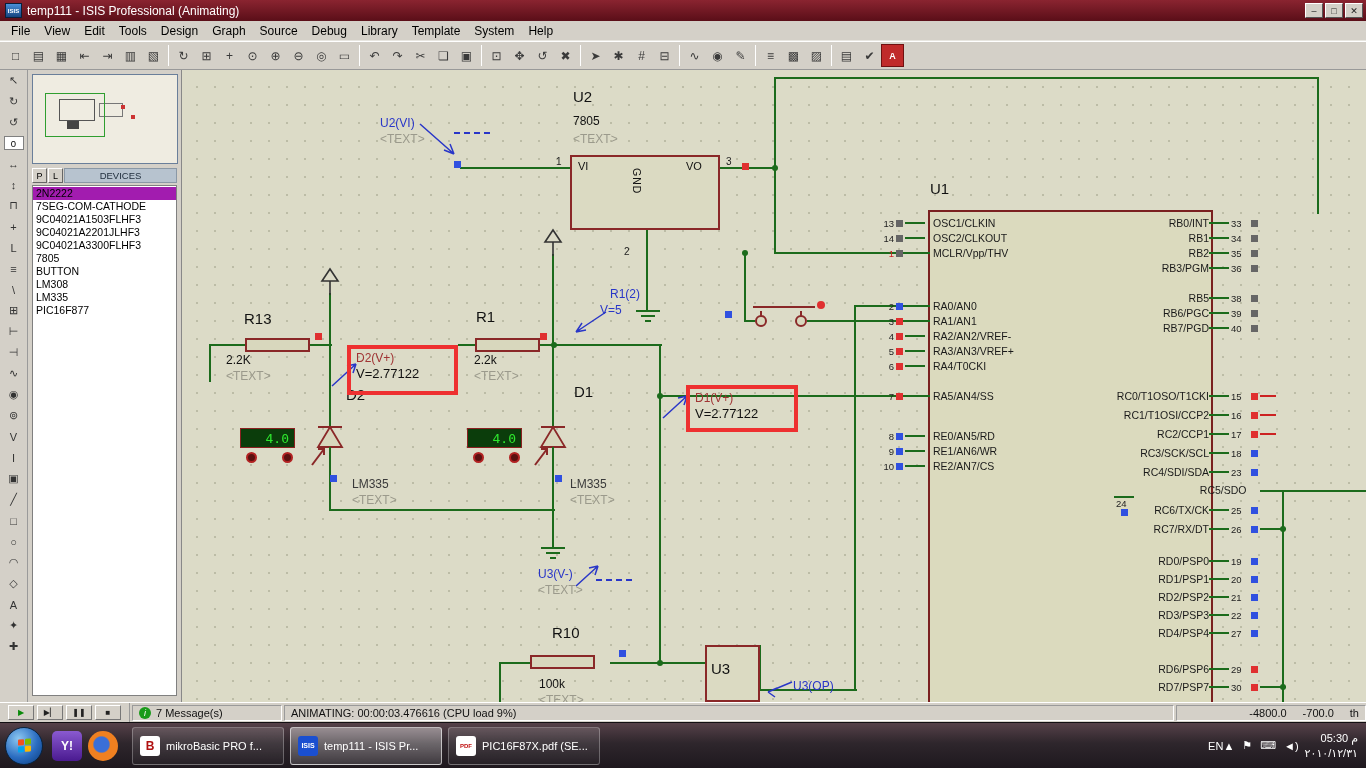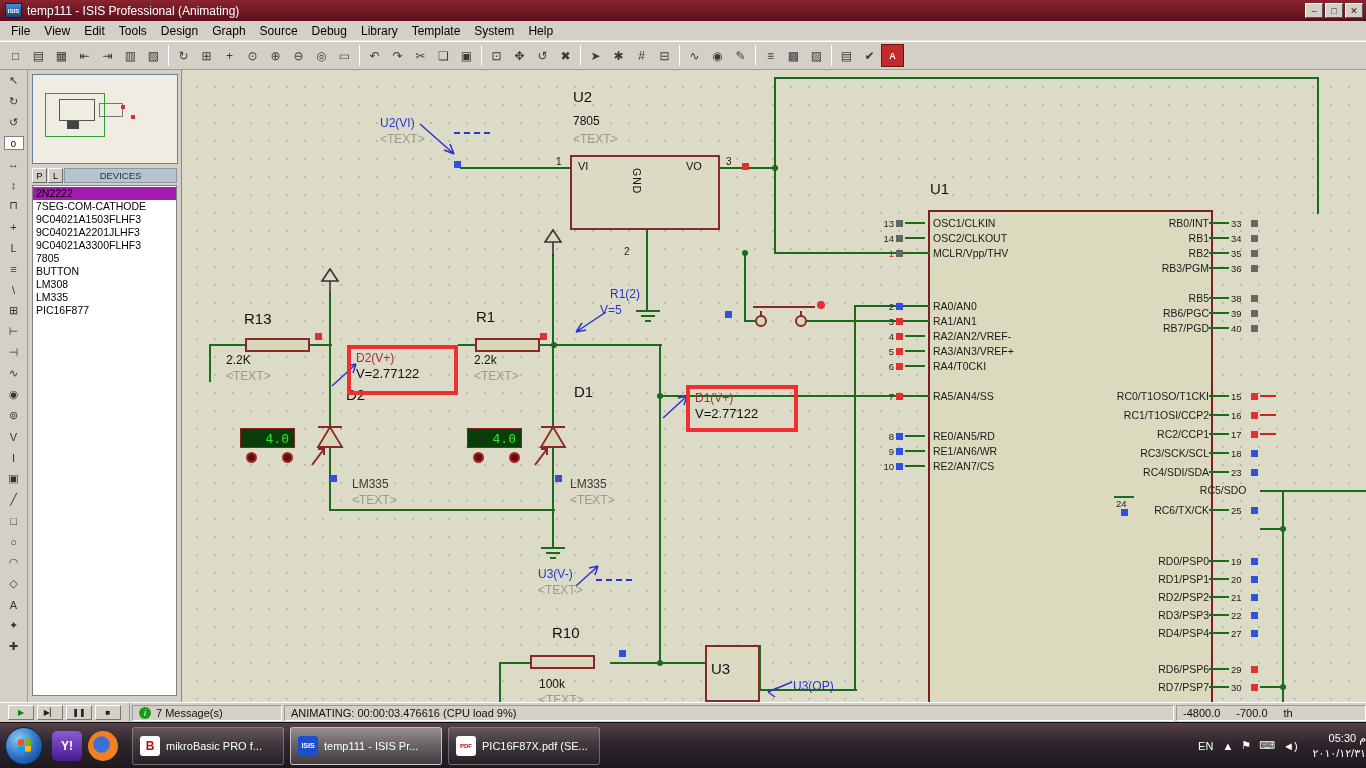--- a/index.html
+++ b/index.html
@@ -93,41 +93,41 @@
   .rrow .plabel{width:245px;text-align:right}
 
   
   .statusbar{position:absolute;left:0;right:0;bottom:46px;height:20px;background:#d4d0c8;border-top:1px solid #fff;display:flex;align-items:center;font-size:11px;color:#111}
   .anim{display:flex;gap:3px;align-items:center;padding:0 8px;height:100%;border-right:1px solid #999}
   .abtn{width:26px;height:15px;background:#d4d0c8;border:1px solid;border-color:#fff #777 #777 #fff;font-size:8px;display:flex;align-items:center;justify-content:center;color:#222}
   .abtn.play{color:#0a8a0a}
   .seg{height:16px;display:flex;align-items:center;border:1px solid #9a9a9a;border-right-color:#fff;border-bottom-color:#fff;background:#d4d0c8;padding:0 6px;margin-left:2px}
   .seg.msg{width:150px}
   .seg.grow{flex:1}
-  .seg.coords{width:190px;justify-content:flex-start;gap:16px}
+  .seg.coords{width:190px;justify-content:flex-end;gap:16px}
   .info-ico{width:12px;height:12px;border-radius:50%;background:#1a9a1a;color:#fff;font-size:9px;font-style:italic;display:inline-flex;align-items:center;justify-content:center;margin-right:5px;flex:none}
 
   
   .taskbar{position:absolute;left:0;right:0;bottom:0;height:46px;background:linear-gradient(180deg,#564149,#2e262c 45%,#1e181e);border-top:1px solid #120f12;display:flex;align-items:center}
   .start-orb{width:38px;height:38px;border-radius:50%;margin:0 6px 0 5px;background:radial-gradient(circle at 35% 30%,#8cc8f2,#2a6cc0 55%,#0a3a7a);border:1px solid #08233f;display:flex;align-items:center;justify-content:center;flex:none}
   .flag{display:grid;grid-template-columns:6px 6px;grid-template-rows:6px 6px;gap:1px;transform:skewY(-6deg)}
   .flag span{border-radius:1px}
   .f1{background:#f25022}.f2{background:#7fba00}.f3{background:#00a4ef}.f4{background:#ffb900}
   .qicon{width:30px;height:30px;border-radius:5px;margin:0 3px;display:flex;align-items:center;justify-content:center;color:#fff;font-weight:bold;font-size:12px;flex:none}
   .qicon.yahoo{background:linear-gradient(#8a5ad0,#4a1a90)}
   .qicon.firefox{border-radius:50%;background:radial-gradient(circle at 45% 45%,#3a6fd8 0 32%,#f08020 38% 78%,#c84e10)}
   .taskbtns{display:flex;height:100%;align-items:center;margin-left:8px}
   .task-btn{width:152px;height:38px;margin:0 3px;border:1px solid rgba(255,255,255,.28);border-radius:3px;background:linear-gradient(rgba(255,255,255,.14),rgba(255,255,255,.03));display:flex;align-items:center;gap:6px;padding:0 7px;color:#fff;font-size:11px;overflow:hidden}
   .task-btn.active{background:linear-gradient(rgba(255,255,255,.42),rgba(255,255,255,.14));border-color:rgba(255,255,255,.6)}
   .tb-ico{width:20px;height:20px;border-radius:3px;display:flex;align-items:center;justify-content:center;font-weight:bold;flex:none}
   .tb-ico.mikro{background:#fff;color:#b01010;font-size:12px}
   .tb-ico.isis{background:#1a4fd0;color:#fff;font-size:7px}
   .tb-ico.pdf{background:#fff;color:#c01010;font-size:6px}
   .tb-label{white-space:nowrap;overflow:hidden;text-overflow:clip}
-  .tray{margin-left:auto;display:flex;align-items:center;gap:9px;color:#fff;font-size:11px;padding-right:0}
+  .tray{margin-left:auto;display:flex;align-items:center;color:#fff;font-size:11px;padding-right:8px}
   .tray-item{color:#fff;font-size:11px}
   #trayicons{display:flex;gap:8px;align-items:center}
   .clock{display:flex;flex-direction:column;align-items:flex-end;line-height:1.3;font-size:11px;margin-left:6px}
 </style>
 </head>
 <body>
 
 <div class="screen">
 
   <div class="titlebar">
@@ -599,20 +599,26 @@
         <span class="pstub"></span>
         <span class="pnum">24</span>
         <span class="psq blue"></span>
       </div>
       <div class="pinrow rrow" style="top: 433px;">
         <span class="plabel">RC6/TX/CK</span>
         <span class="pstub"></span>
         <span class="pnum">25</span>
         <span class="psq blue"></span>
       </div>
+      <div class="pinrow rrow" style="top: 452px;">
+        <span class="plabel">RC7/RX/DT</span>
+        <span class="pstub"></span>
+        <span class="pnum">26</span>
+        <span class="psq blue"></span>
+      </div>
       <div class="pinrow rrow" style="top: 484px;">
         <span class="plabel">RD0/PSP0</span>
         <span class="pstub"></span>
         <span class="pnum">19</span>
         <span class="psq blue"></span>
       </div>
       <div class="pinrow rrow" style="top: 502px;">
         <span class="plabel">RD1/PSP1</span>
         <span class="pstub"></span>
         <span class="pnum">20</span>

